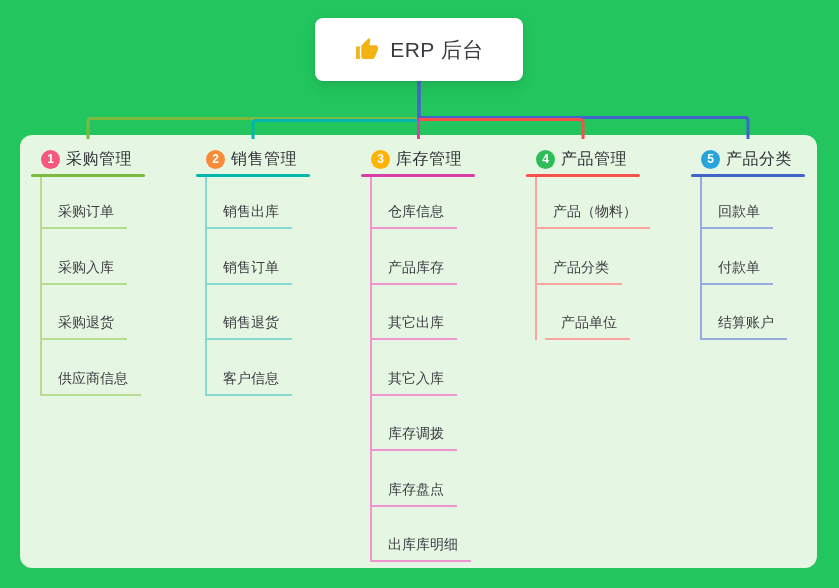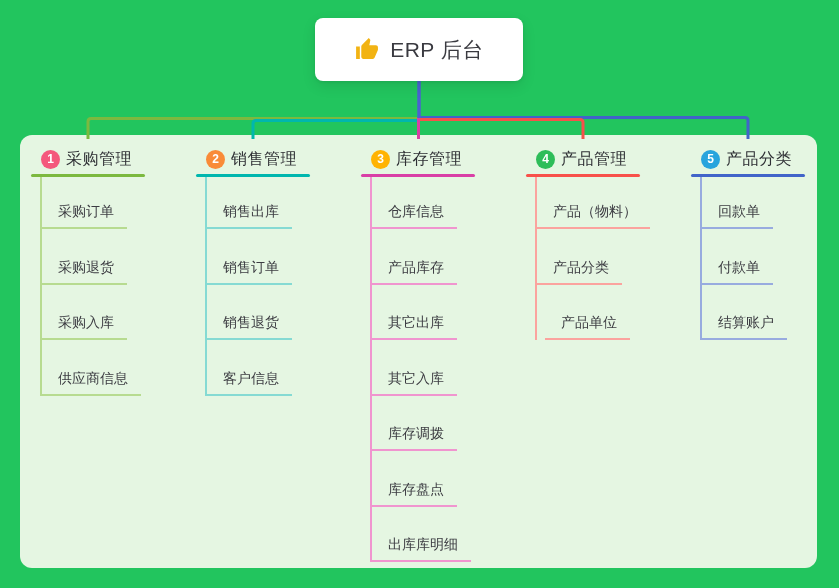--- a/index.html
+++ b/index.html
@@ -74,24 +74,24 @@
       <div class="col-header">
         <span class="badge" style="background: rgb(244, 88, 124);">1</span>
         <span class="col-title">采购管理</span>
       </div>
       <div class="header-rule" style="background: rgb(124, 185, 63);"></div>
       <div class="items" style="border-left-color: rgb(183, 219, 144);">
           <div class="item" style="border-bottom-color: rgb(183, 219, 144);">
             <span>采购订单</span>
           </div>
           <div class="item" style="border-bottom-color: rgb(183, 219, 144);">
-            <span>采购退货</span>
+            <span>采购入库</span>
           </div>
           <div class="item" style="border-bottom-color: rgb(183, 219, 144);">
-            <span>采购入库</span>
+            <span>采购退货</span>
           </div>
           <div class="item" style="border-bottom-color: rgb(183, 219, 144);">
             <span>供应商信息</span>
           </div>
         </div>
     </div>
 
     <div class="column" style="left: 196px;">
       <div class="col-header">
         <span class="badge" style="background: rgb(249, 139, 56);">2</span>

